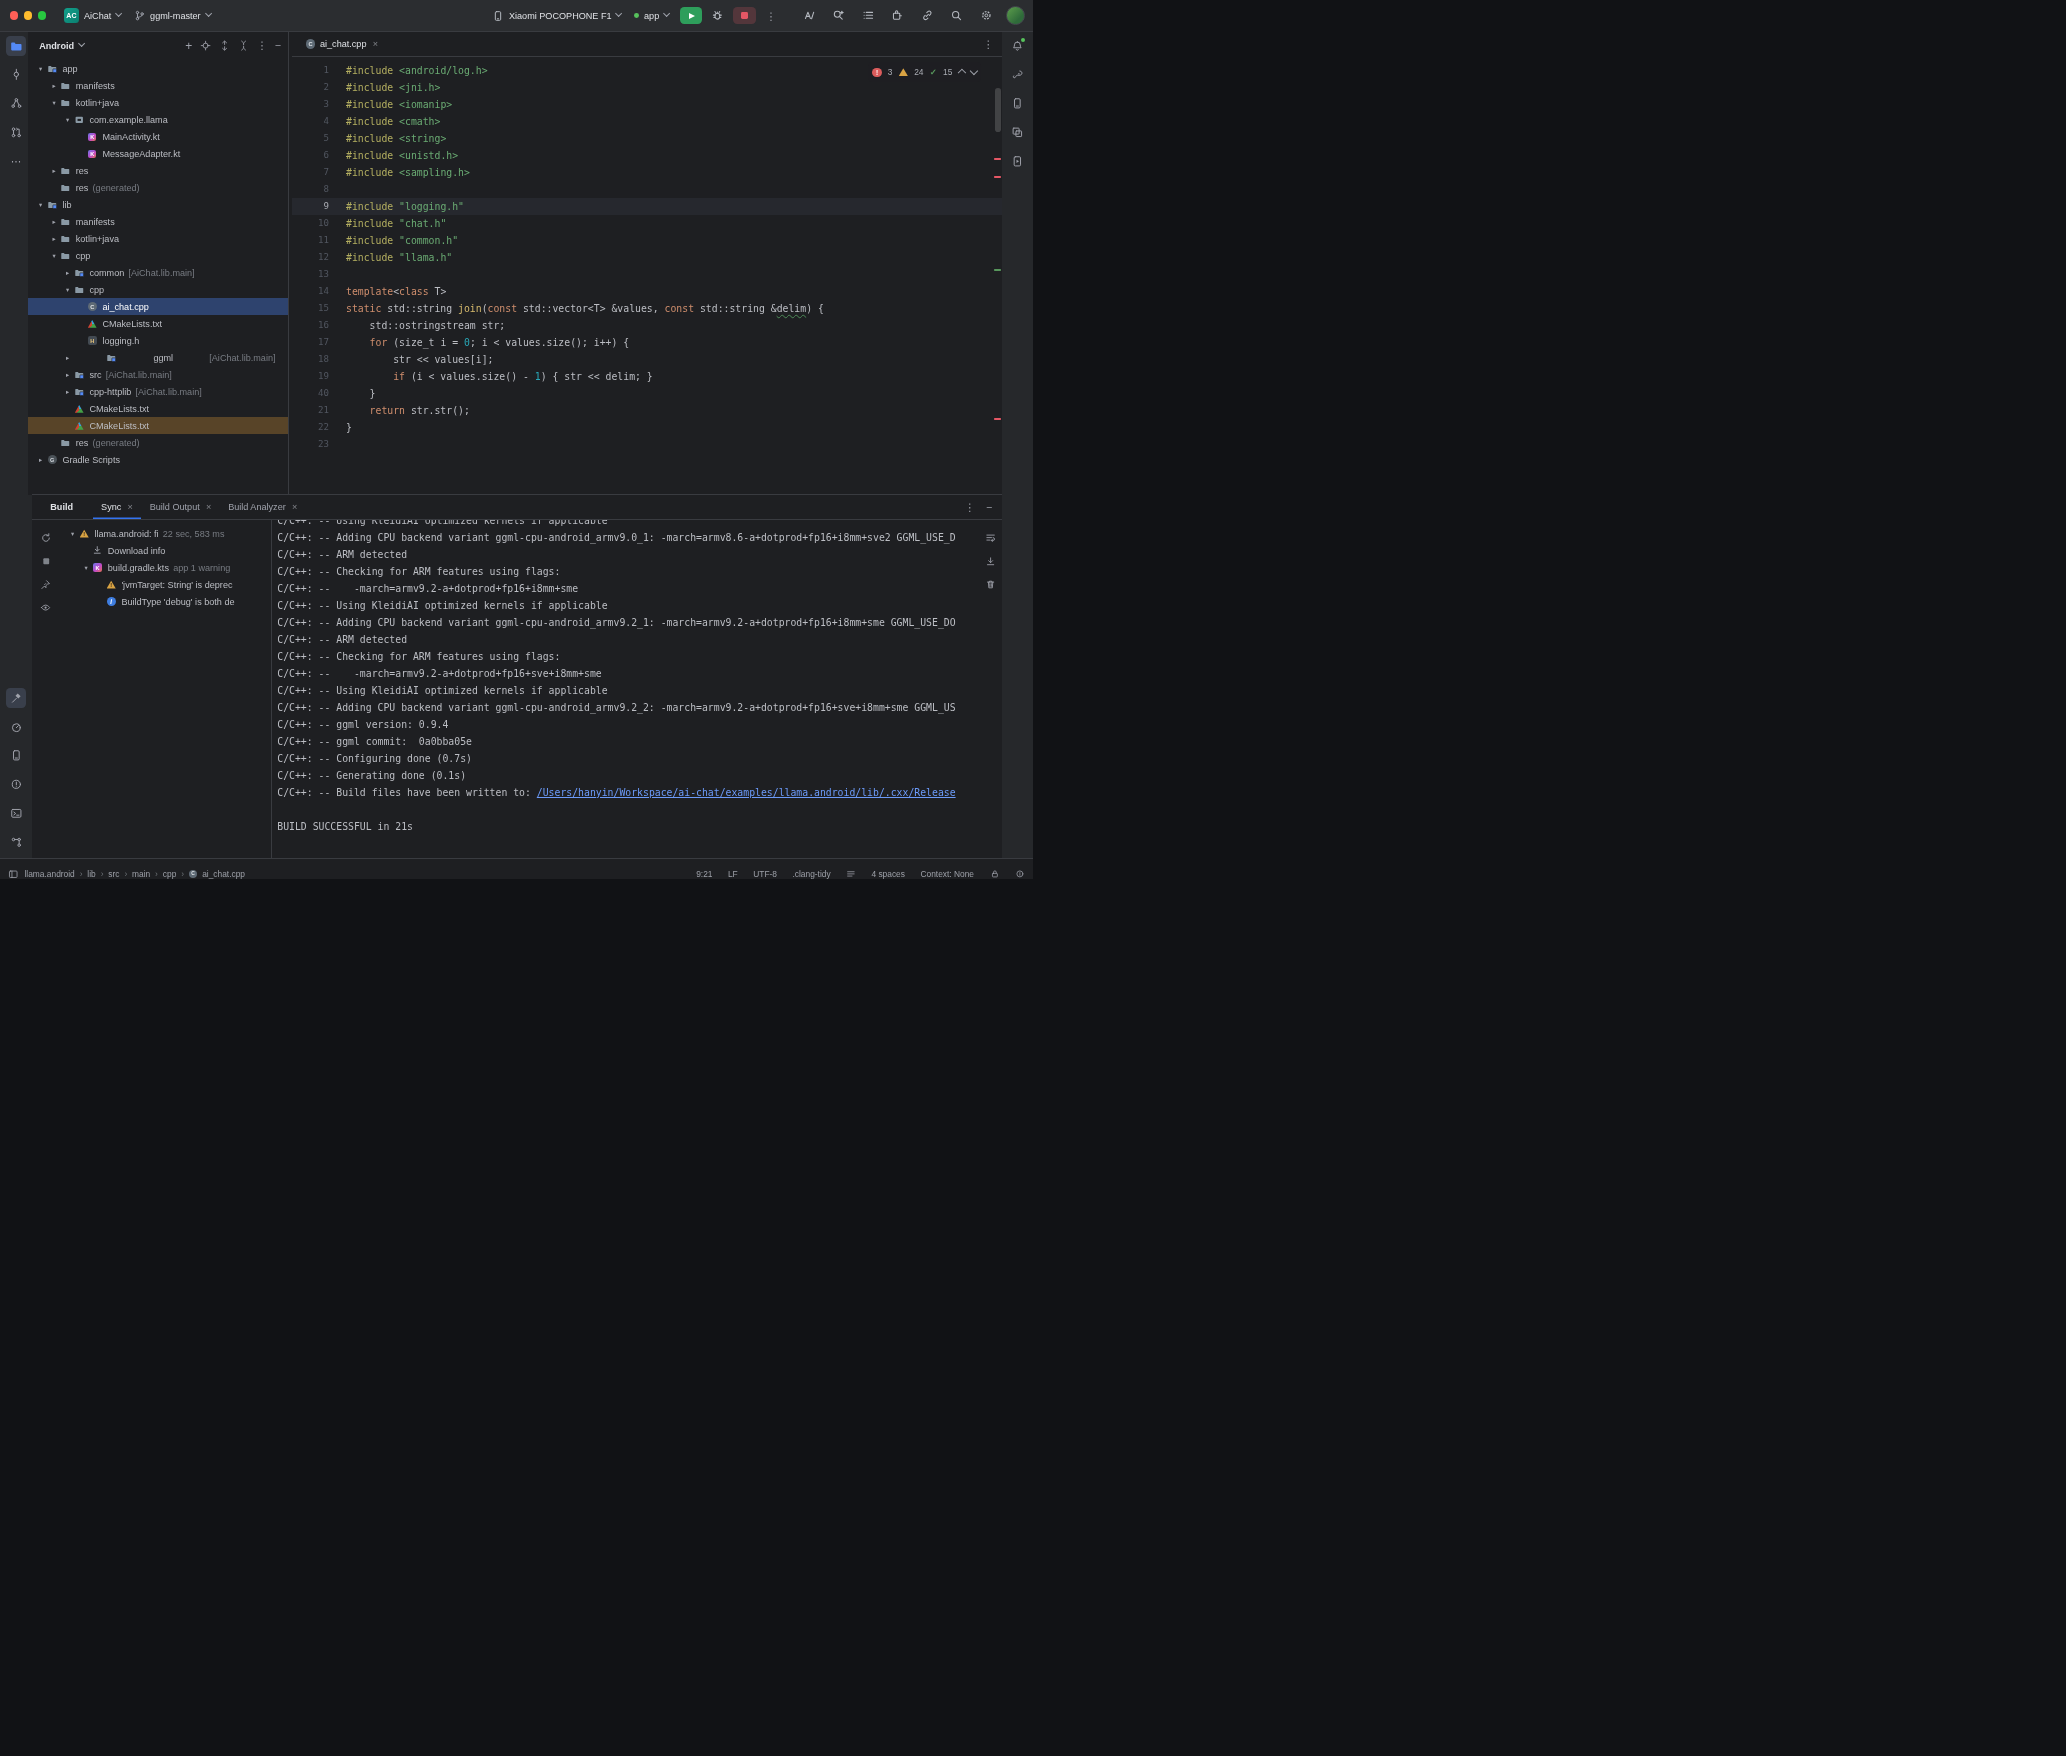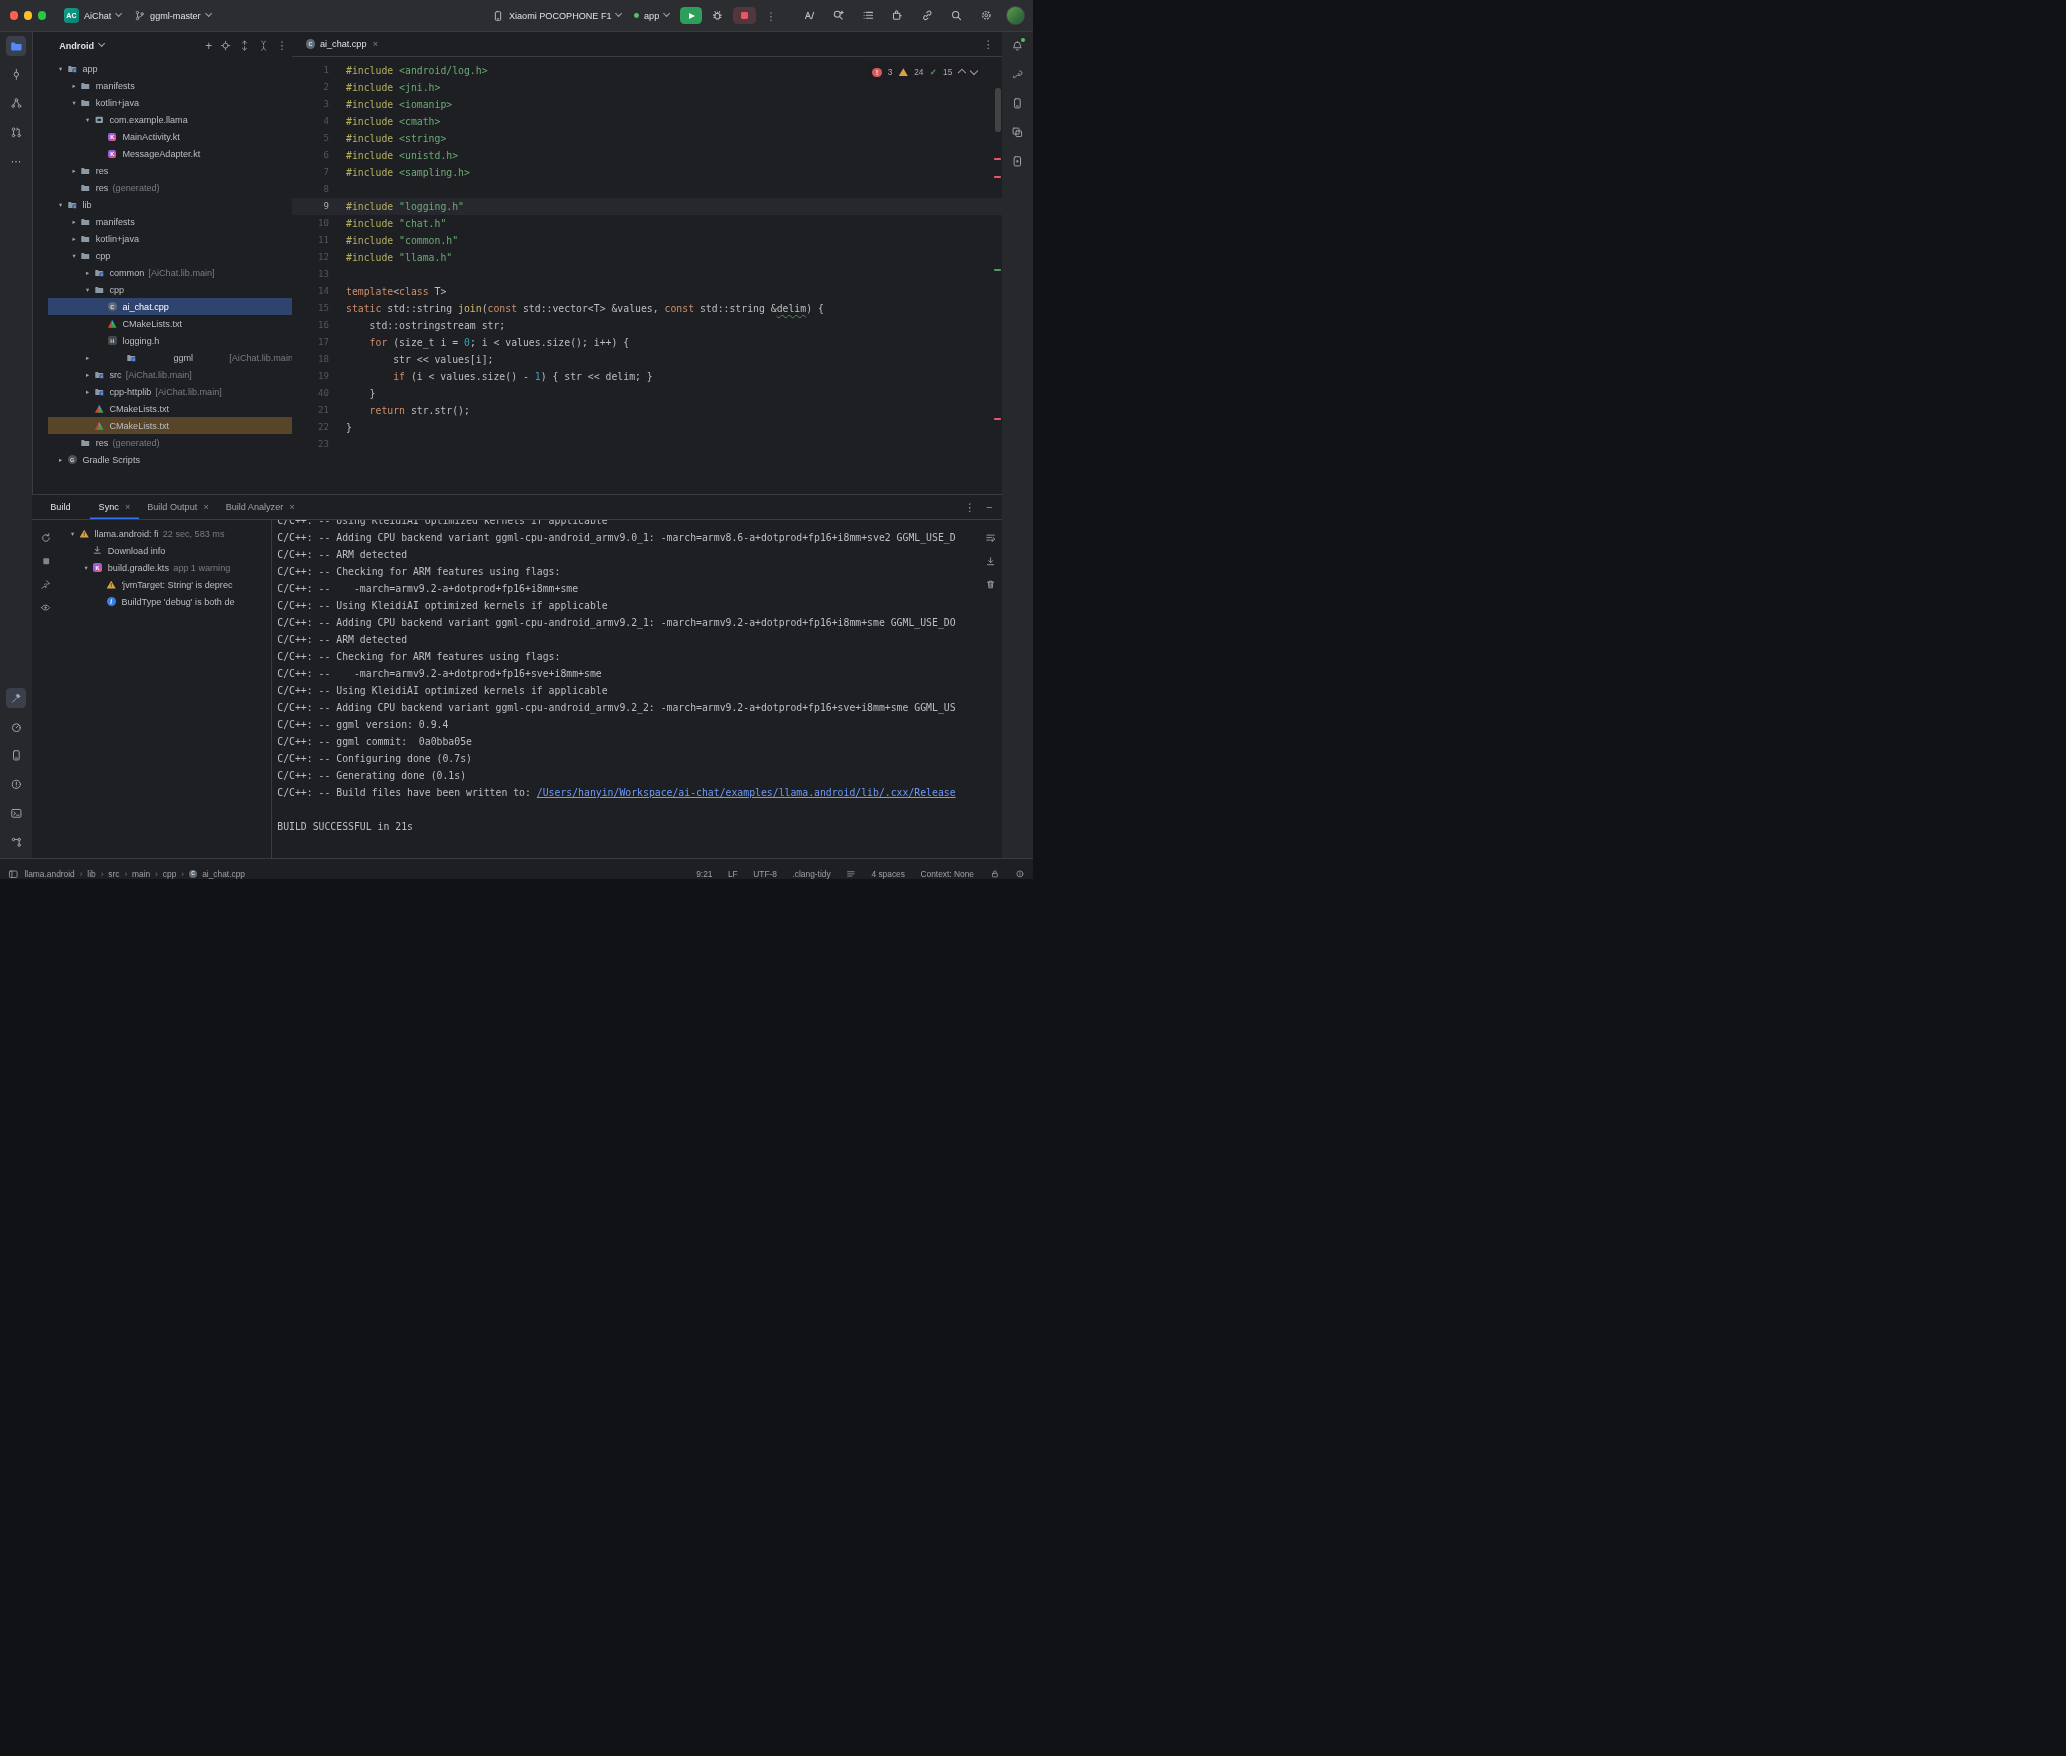--- a/index.html
+++ b/index.html
@@ -32,21 +32,21 @@
   
   .strip{position:absolute;top:32px;bottom:21px;width:32px;background:#26282b;display:flex;flex-direction:column;align-items:center}
   #left-strip{left:0;border-right:0.7px solid #393b40;padding-top:4.2px;gap:9.1px}
   #right-strip{right:0;border-left:0.7px solid #393b40;padding-top:4.2px;gap:9.1px}
   .sicon{width:19.7px;height:19.7px;border-radius:4.2px;display:flex;align-items:center;justify-content:center;flex:none;position:relative}
   .sicon.active{background:#393f4b}
   #lstrip-bottom{position:absolute;left:0;bottom:27px;width:32px;display:flex;flex-direction:column;align-items:center;gap:9.1px}
   .moredots{color:#9fa2ab;font-size:10.5px}
 
   
-  #project-panel{position:absolute;left:48px;top:32px;width:260px;height:463px;background:#1e1f22;
+  #project-panel{position:absolute;left:28px;top:32px;width:260px;height:463px;background:#1e1f22;
                  border-right:0.7px solid #393b40;overflow:hidden}
   .ppanel-header{height:27px;display:flex;align-items:center;padding:0 7px 0 11.2px}
   .ppanel-title{font-weight:bold;color:#dfe1e5;margin-right:4.9px}
   .ph-icons{margin-left:auto;display:flex;align-items:center;gap:7.7px;color:#9fa2ab}
   .ph-glyph{font-size:10.5px;color:#9fa2ab;line-height:1}
   #project-tree{padding-top:1.4px}
   .trow{height:17px;display:flex;align-items:center;color:#bcbec4;white-space:nowrap;cursor:default}
   .trow .tchev{display:inline-block;width:11.2px;flex:none;text-align:center;color:#9fa2ab;font-size:6.3px}
   .trow .ticon{width:12px;flex:none;display:flex;justify-content:center}
   .trow .lbl{margin-left:4.2px}
@@ -95,21 +95,21 @@
   .insp-ok{color:#57965c;font-size:8.4px;font-weight:bold}
   .insp-chev{width:4.9px;height:4.9px;border-right:1.1px solid #9fa2ab;border-bottom:1.1px solid #9fa2ab}
   .insp-chev.up{transform:rotate(-135deg);margin-top:2.1px}
   .insp-chev.down{transform:rotate(45deg);margin-top:-1.4px}
   #scroll-thumb{position:absolute;right:1.4px;top:31px;width:5.6px;height:44px;border-radius:2.8px;background:rgba(255,255,255,.16)}
   .stripe-mark{position:absolute;right:1.4px;width:6.3px;height:2.1px;border-radius:0.7px}
 
   
   #build{position:absolute;left:32px;top:494px;width:970px;height:363px;background:#1e1f22;border-top:0.7px solid #393b40}
   #btabbar{height:24px;display:flex;align-items:center;padding-left:18.3px;border-bottom:0.7px solid #393b40;position:relative}
-  .btitle{font-weight:normal;color:#dfe1e5;margin-right:19.7px}
+  .btitle{font-weight:bold;color:#dfe1e5;margin-right:19.7px}
   .btab{display:flex;align-items:center;gap:4.9px;padding:0 8.4px;height:23px;color:#9fa2ab;white-space:nowrap}
   .btab.active{color:#dfe1e5;box-shadow:inset 0 -1.4px 0 #3574f0}
   #btab-icons{position:absolute;right:9.8px;display:flex;gap:11.2px;align-items:center;color:#9fa2ab}
   #build-body{position:absolute;left:0;top:24.6px;right:0;bottom:0;display:flex}
   #build-side{width:28px;flex:none;display:flex;flex-direction:column;align-items:center;padding-top:9.8px;gap:6.3px}
   #build-tree{width:211px;flex:none;padding-top:5.6px;overflow:hidden}
   #build-tree .trow{height:17px}
   #build-divider{width:0.7px;background:#393b40;flex:none}
   #console{flex:1;overflow:hidden;padding:1.4px 0 0 5.6px;font-family:"DejaVu Sans Mono","Liberation Mono",monospace;
            font-size:9.8px;line-height:17px}

